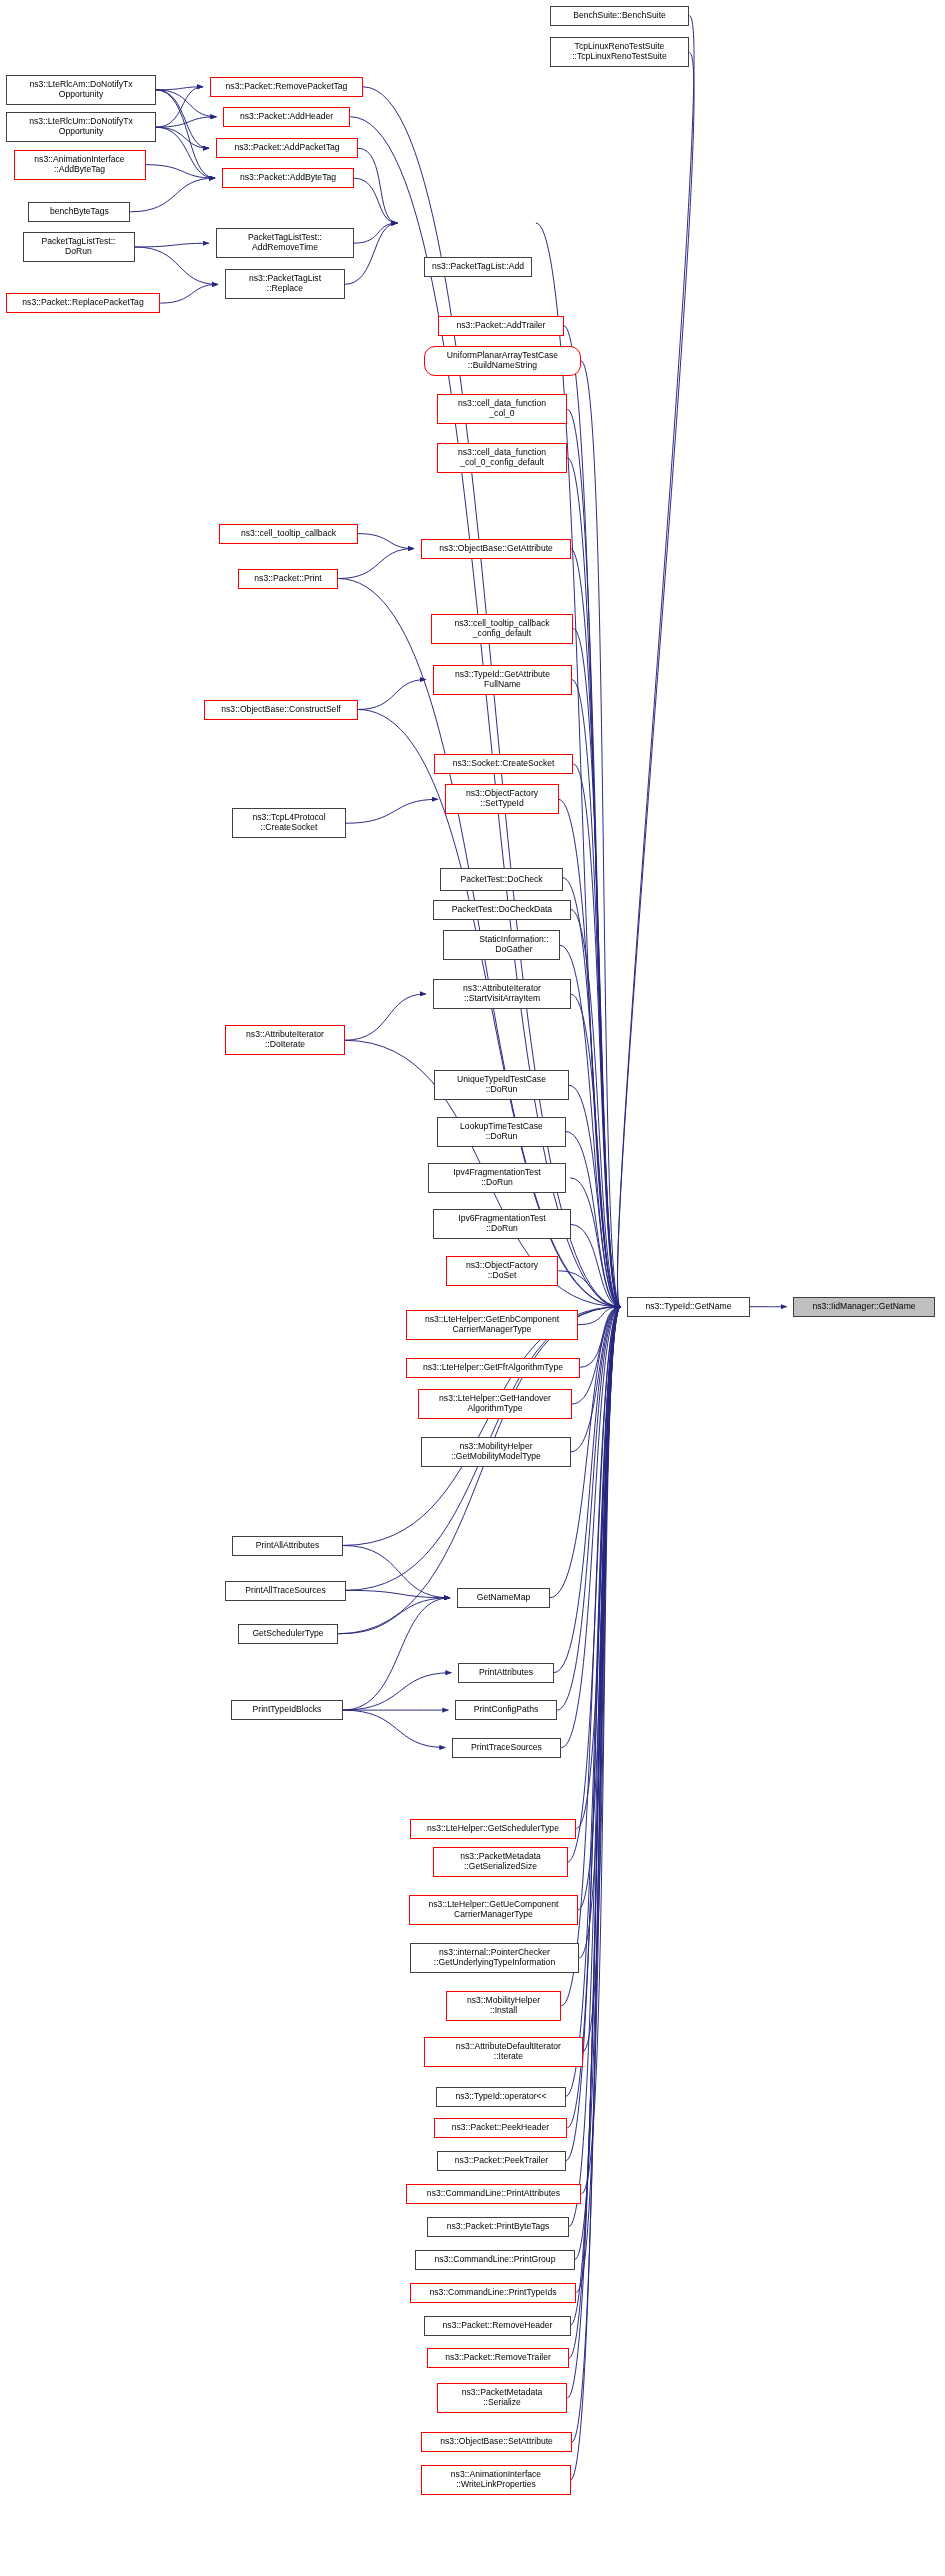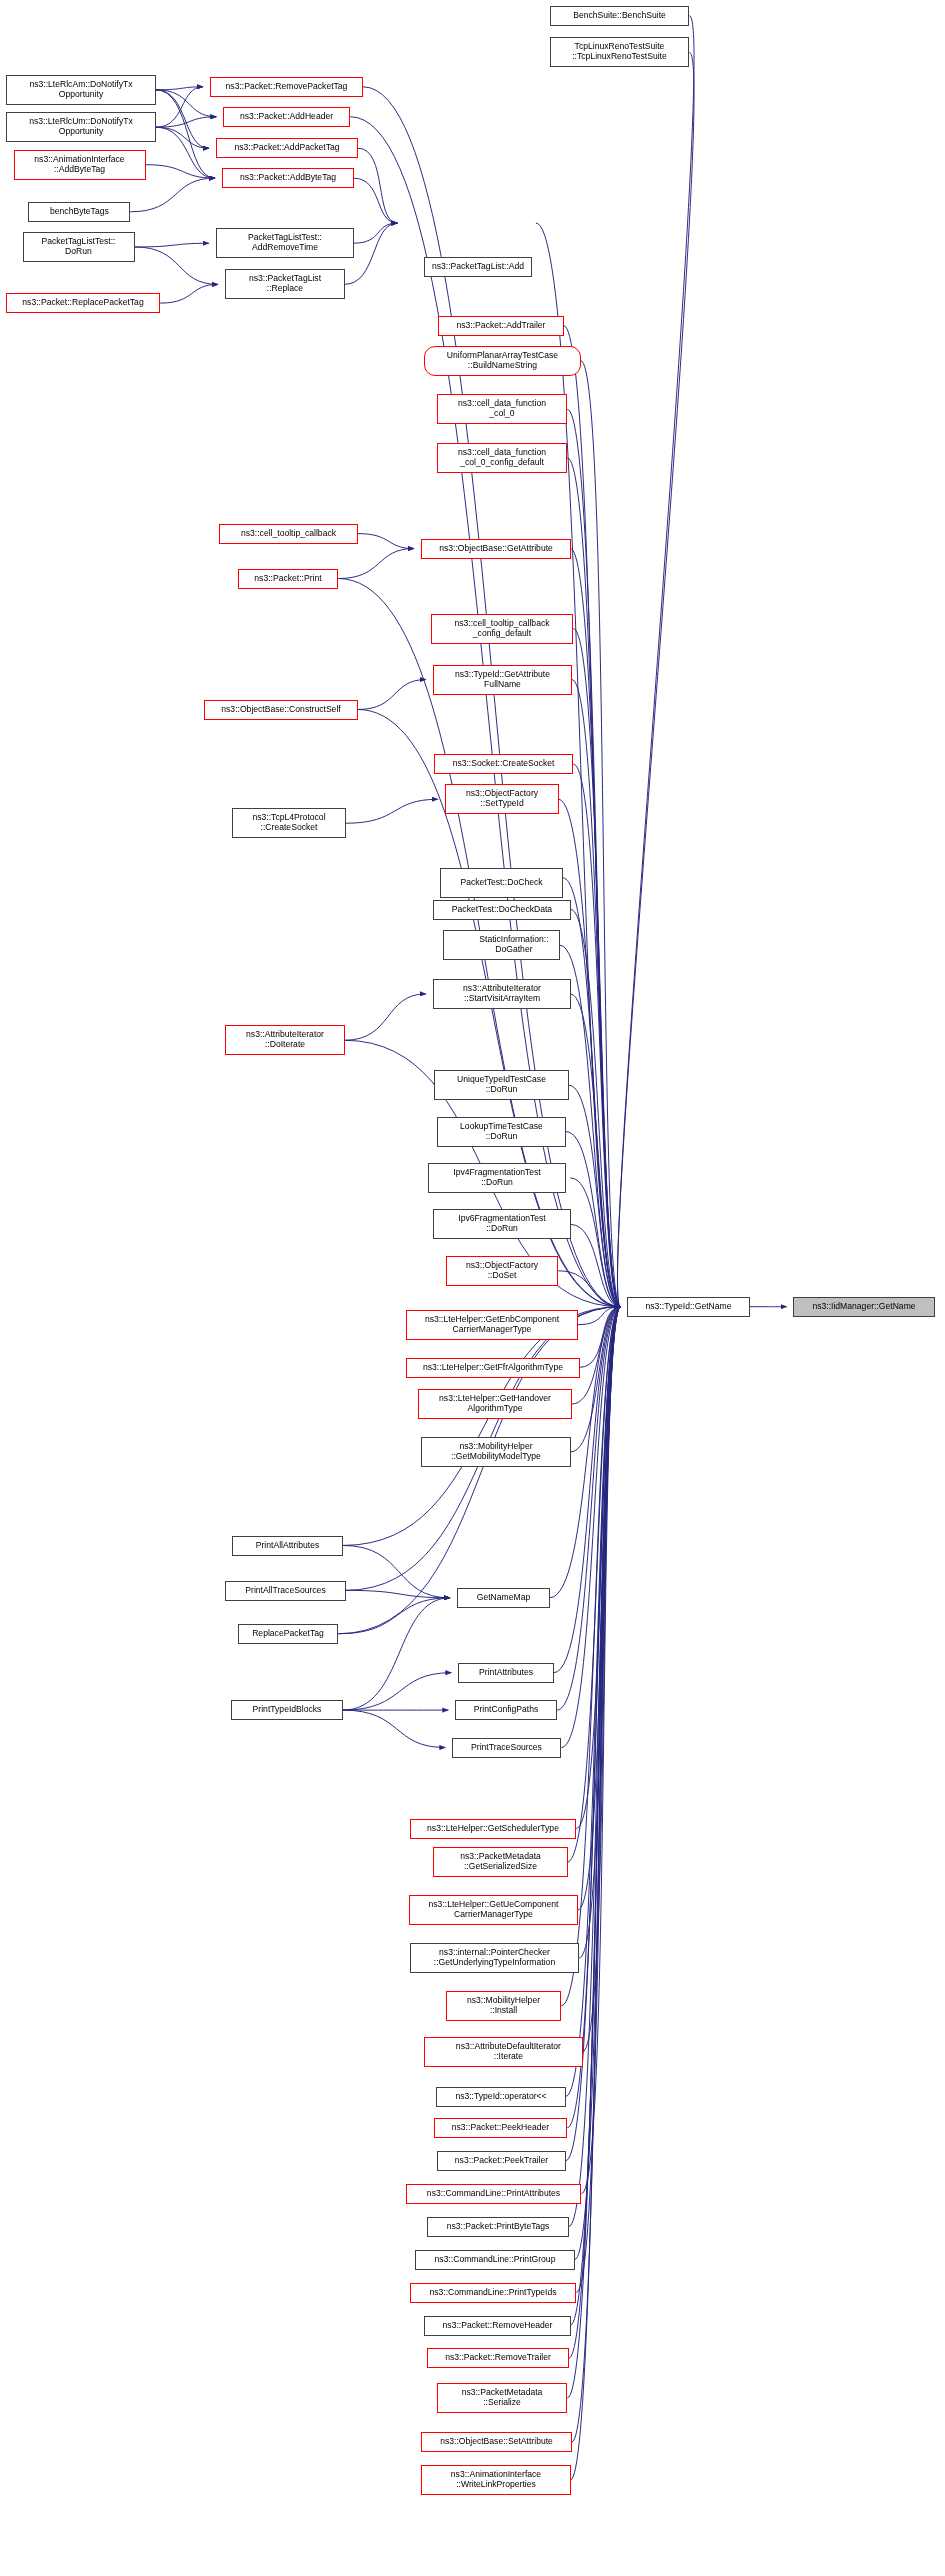--- a/index.html
+++ b/index.html
@@ -149,21 +149,21 @@
       <div class="node red" style="left: 431px; top: 614px; width: 142px; height: 30px;">ns3::cell_tooltip_callback
 _config_default</div>
       <div class="node red" style="left: 433px; top: 665px; width: 139px; height: 30px;">ns3::TypeId::GetAttribute
 FullName</div>
       <div class="node red" style="left: 204px; top: 700px; width: 154px; height: 19.5px;">ns3::ObjectBase::ConstructSelf</div>
       <div class="node red" style="left: 434px; top: 754px; width: 139px; height: 19.5px;">ns3::Socket::CreateSocket</div>
       <div class="node red" style="left: 445px; top: 784px; width: 114px; height: 30px;">ns3::ObjectFactory
 ::SetTypeId</div>
       <div class="node black" style="left: 232px; top: 808px; width: 114px; height: 30px;">ns3::TcpL4Protocol
 ::CreateSocket</div>
-      <div class="node black" style="left: 440px; top: 868px; width: 123px; height: 30px;">PacketTest::DoCheck</div>
+      <div class="node black" style="left: 440px; top: 868px; width: 123px; height: 23px;">PacketTest::DoCheck</div>
       <div class="node black" style="left: 433px; top: 900px; width: 138px; height: 19.5px;">PacketTest::DoCheckData</div>
       <div class="node black" style="left: 443px; top: 930px; width: 117px; height: 30px; padding-left: 27px;">StaticInformation::
 DoGather</div>
       <div class="node black" style="left: 433px; top: 979px; width: 138px; height: 30px;">ns3::AttributeIterator
 ::StartVisitArrayItem</div>
       <div class="node red" style="left: 225px; top: 1025px; width: 120px; height: 30px;">ns3::AttributeIterator
 ::DoIterate</div>
       <div class="node black" style="left: 434px; top: 1070px; width: 135px; height: 30px;">UniqueTypeIdTestCase
 ::DoRun</div>
       <div class="node black" style="left: 437px; top: 1117px; width: 129px; height: 30px;">LookupTimeTestCase
@@ -179,21 +179,21 @@
       <div class="node red" style="left: 406px; top: 1310px; width: 172px; height: 30px;">ns3::LteHelper::GetEnbComponent
 CarrierManagerType</div>
       <div class="node red" style="left: 406px; top: 1358px; width: 174px; height: 19.5px;">ns3::LteHelper::GetFfrAlgorithmType</div>
       <div class="node red" style="left: 418px; top: 1389px; width: 154px; height: 30px;">ns3::LteHelper::GetHandover
 AlgorithmType</div>
       <div class="node black" style="left: 421px; top: 1437px; width: 150px; height: 30px;">ns3::MobilityHelper
 ::GetMobilityModelType</div>
       <div class="node black" style="left: 232px; top: 1536px; width: 111px; height: 19.5px;">PrintAllAttributes</div>
       <div class="node black" style="left: 225px; top: 1581px; width: 121px; height: 19.5px;">PrintAllTraceSources</div>
       <div class="node black" style="left: 457px; top: 1588px; width: 93px; height: 19.5px;">GetNameMap</div>
-      <div class="node black" style="left: 238px; top: 1624px; width: 100px; height: 19.5px;">ReplacePacketTag</div>
+      <div class="node black" style="left: 238px; top: 1624px; width: 100px; height: 19.5px;">GetSchedulerType</div>
       <div class="node black" style="left: 458px; top: 1663px; width: 96px; height: 19.5px;">PrintAttributes</div>
       <div class="node black" style="left: 231px; top: 1700px; width: 112px; height: 19.5px;">PrintTypeIdBlocks</div>
       <div class="node black" style="left: 455px; top: 1700px; width: 102px; height: 19.5px;">PrintConfigPaths</div>
       <div class="node black" style="left: 452px; top: 1738px; width: 109px; height: 19.5px;">PrintTraceSources</div>
       <div class="node red" style="left: 410px; top: 1819px; width: 166px; height: 19.5px;">ns3::LteHelper::GetSchedulerType</div>
       <div class="node red" style="left: 433px; top: 1847px; width: 135px; height: 30px;">ns3::PacketMetadata
 ::GetSerializedSize</div>
       <div class="node red" style="left: 409px; top: 1895px; width: 169px; height: 30px;">ns3::LteHelper::GetUeComponent
 CarrierManagerType</div>
       <div class="node black" style="left: 410px; top: 1943px; width: 169px; height: 30px;">ns3::internal::PointerChecker

